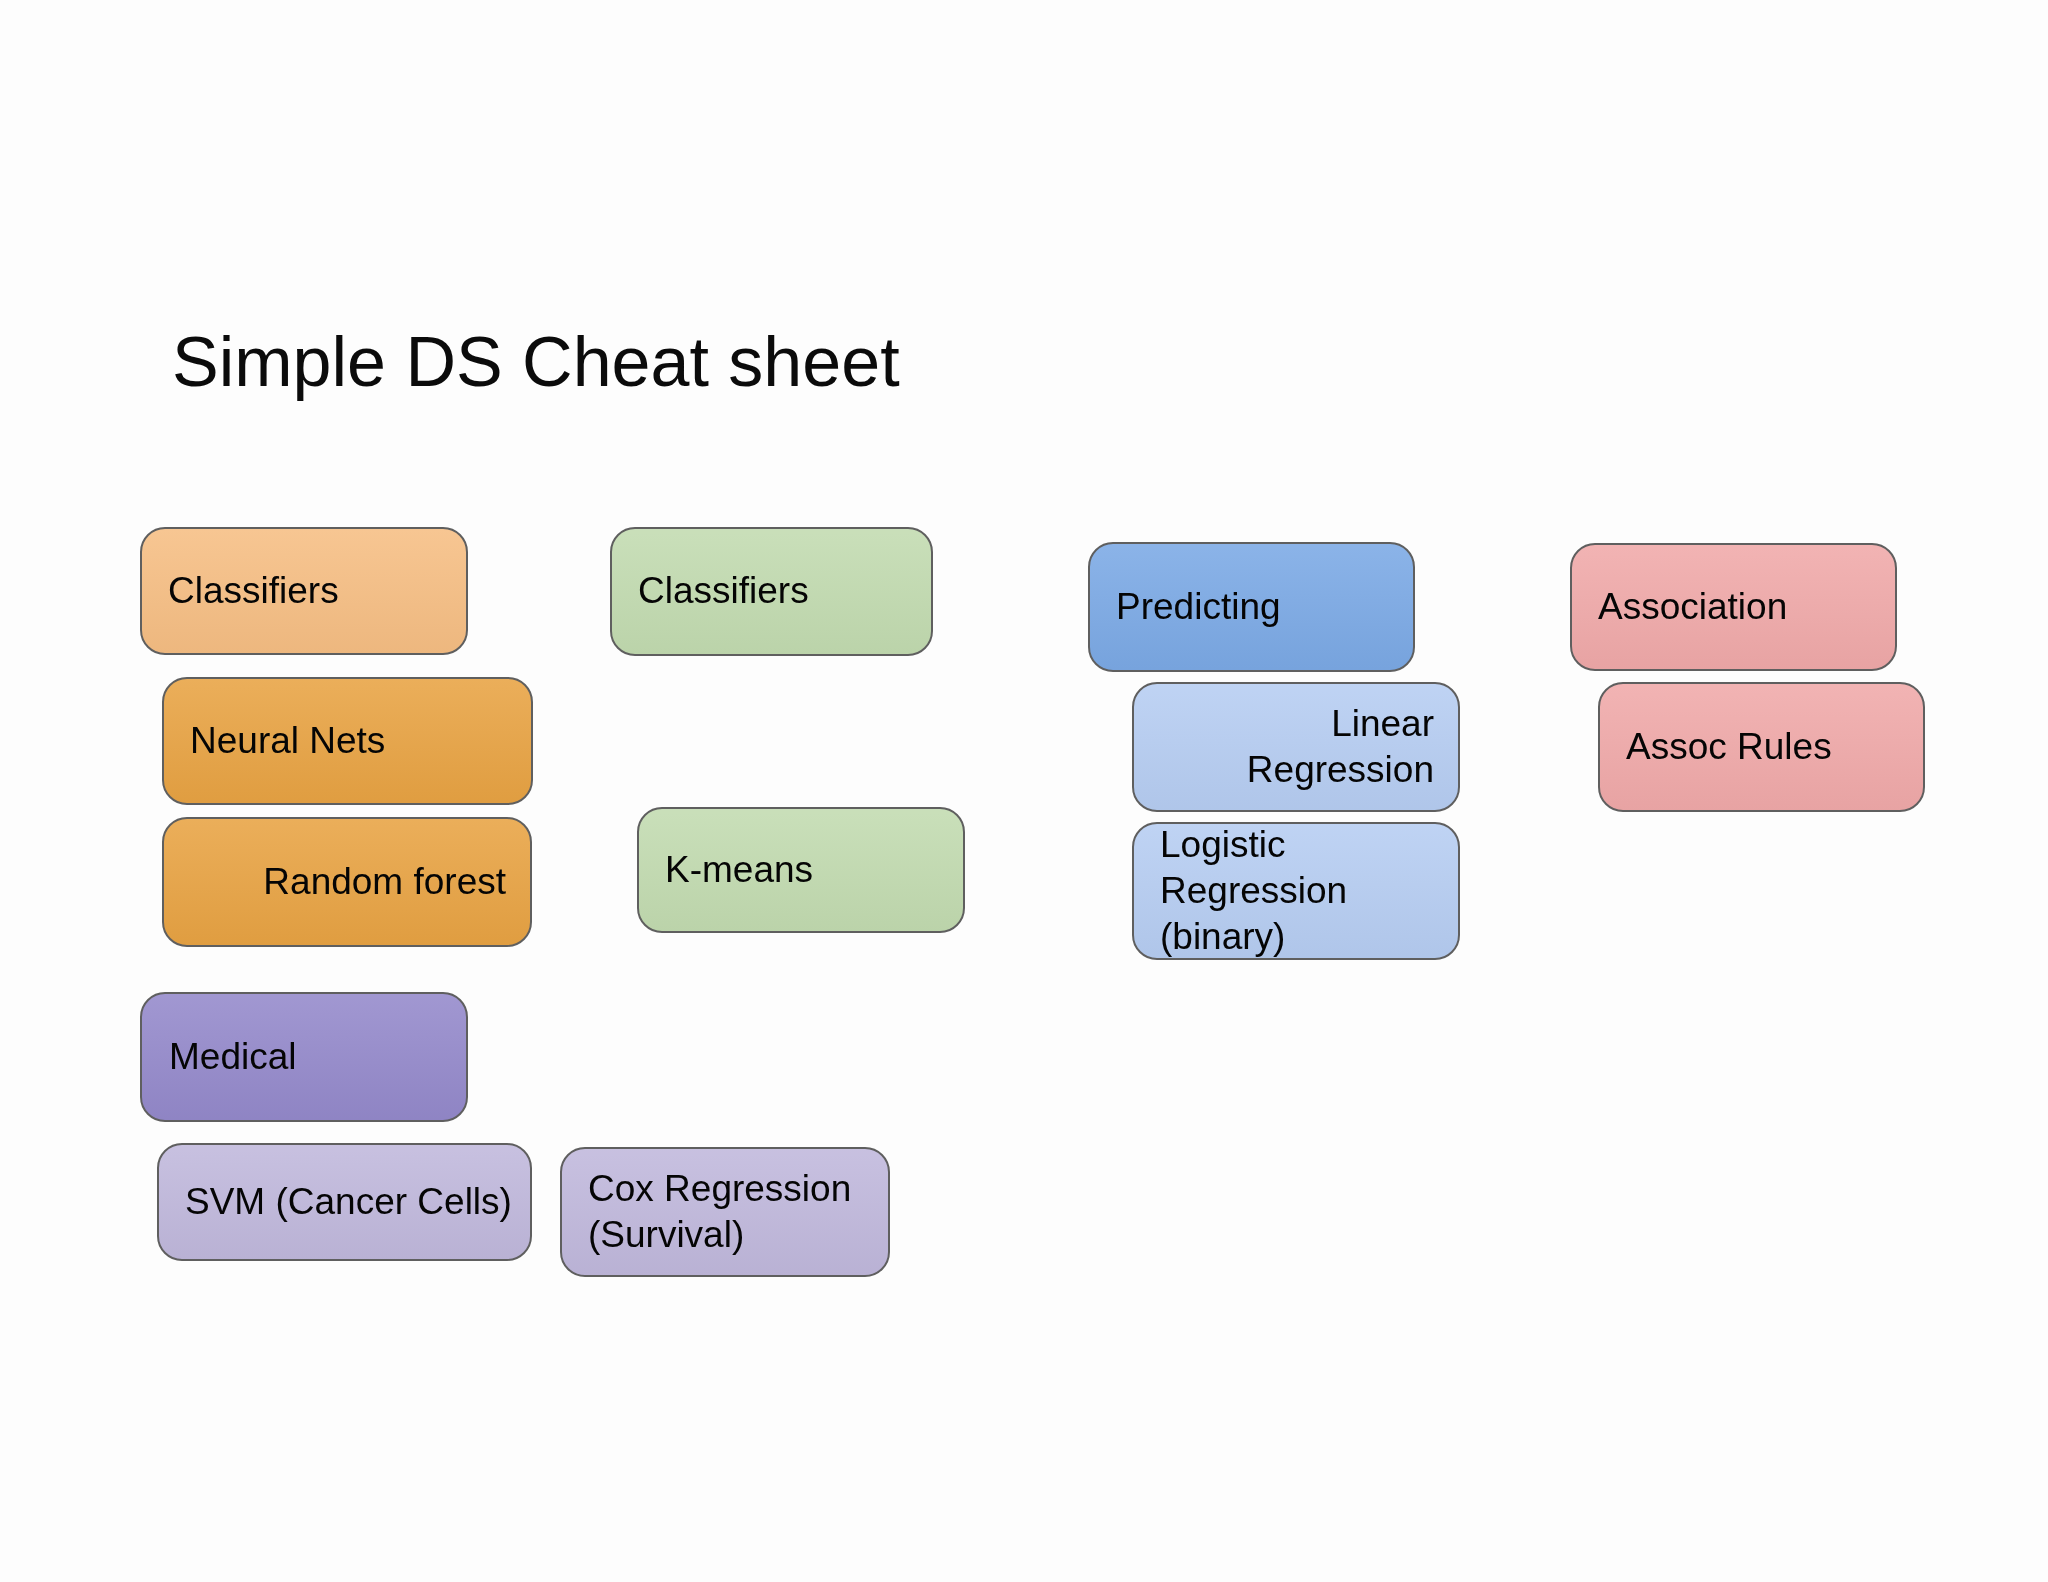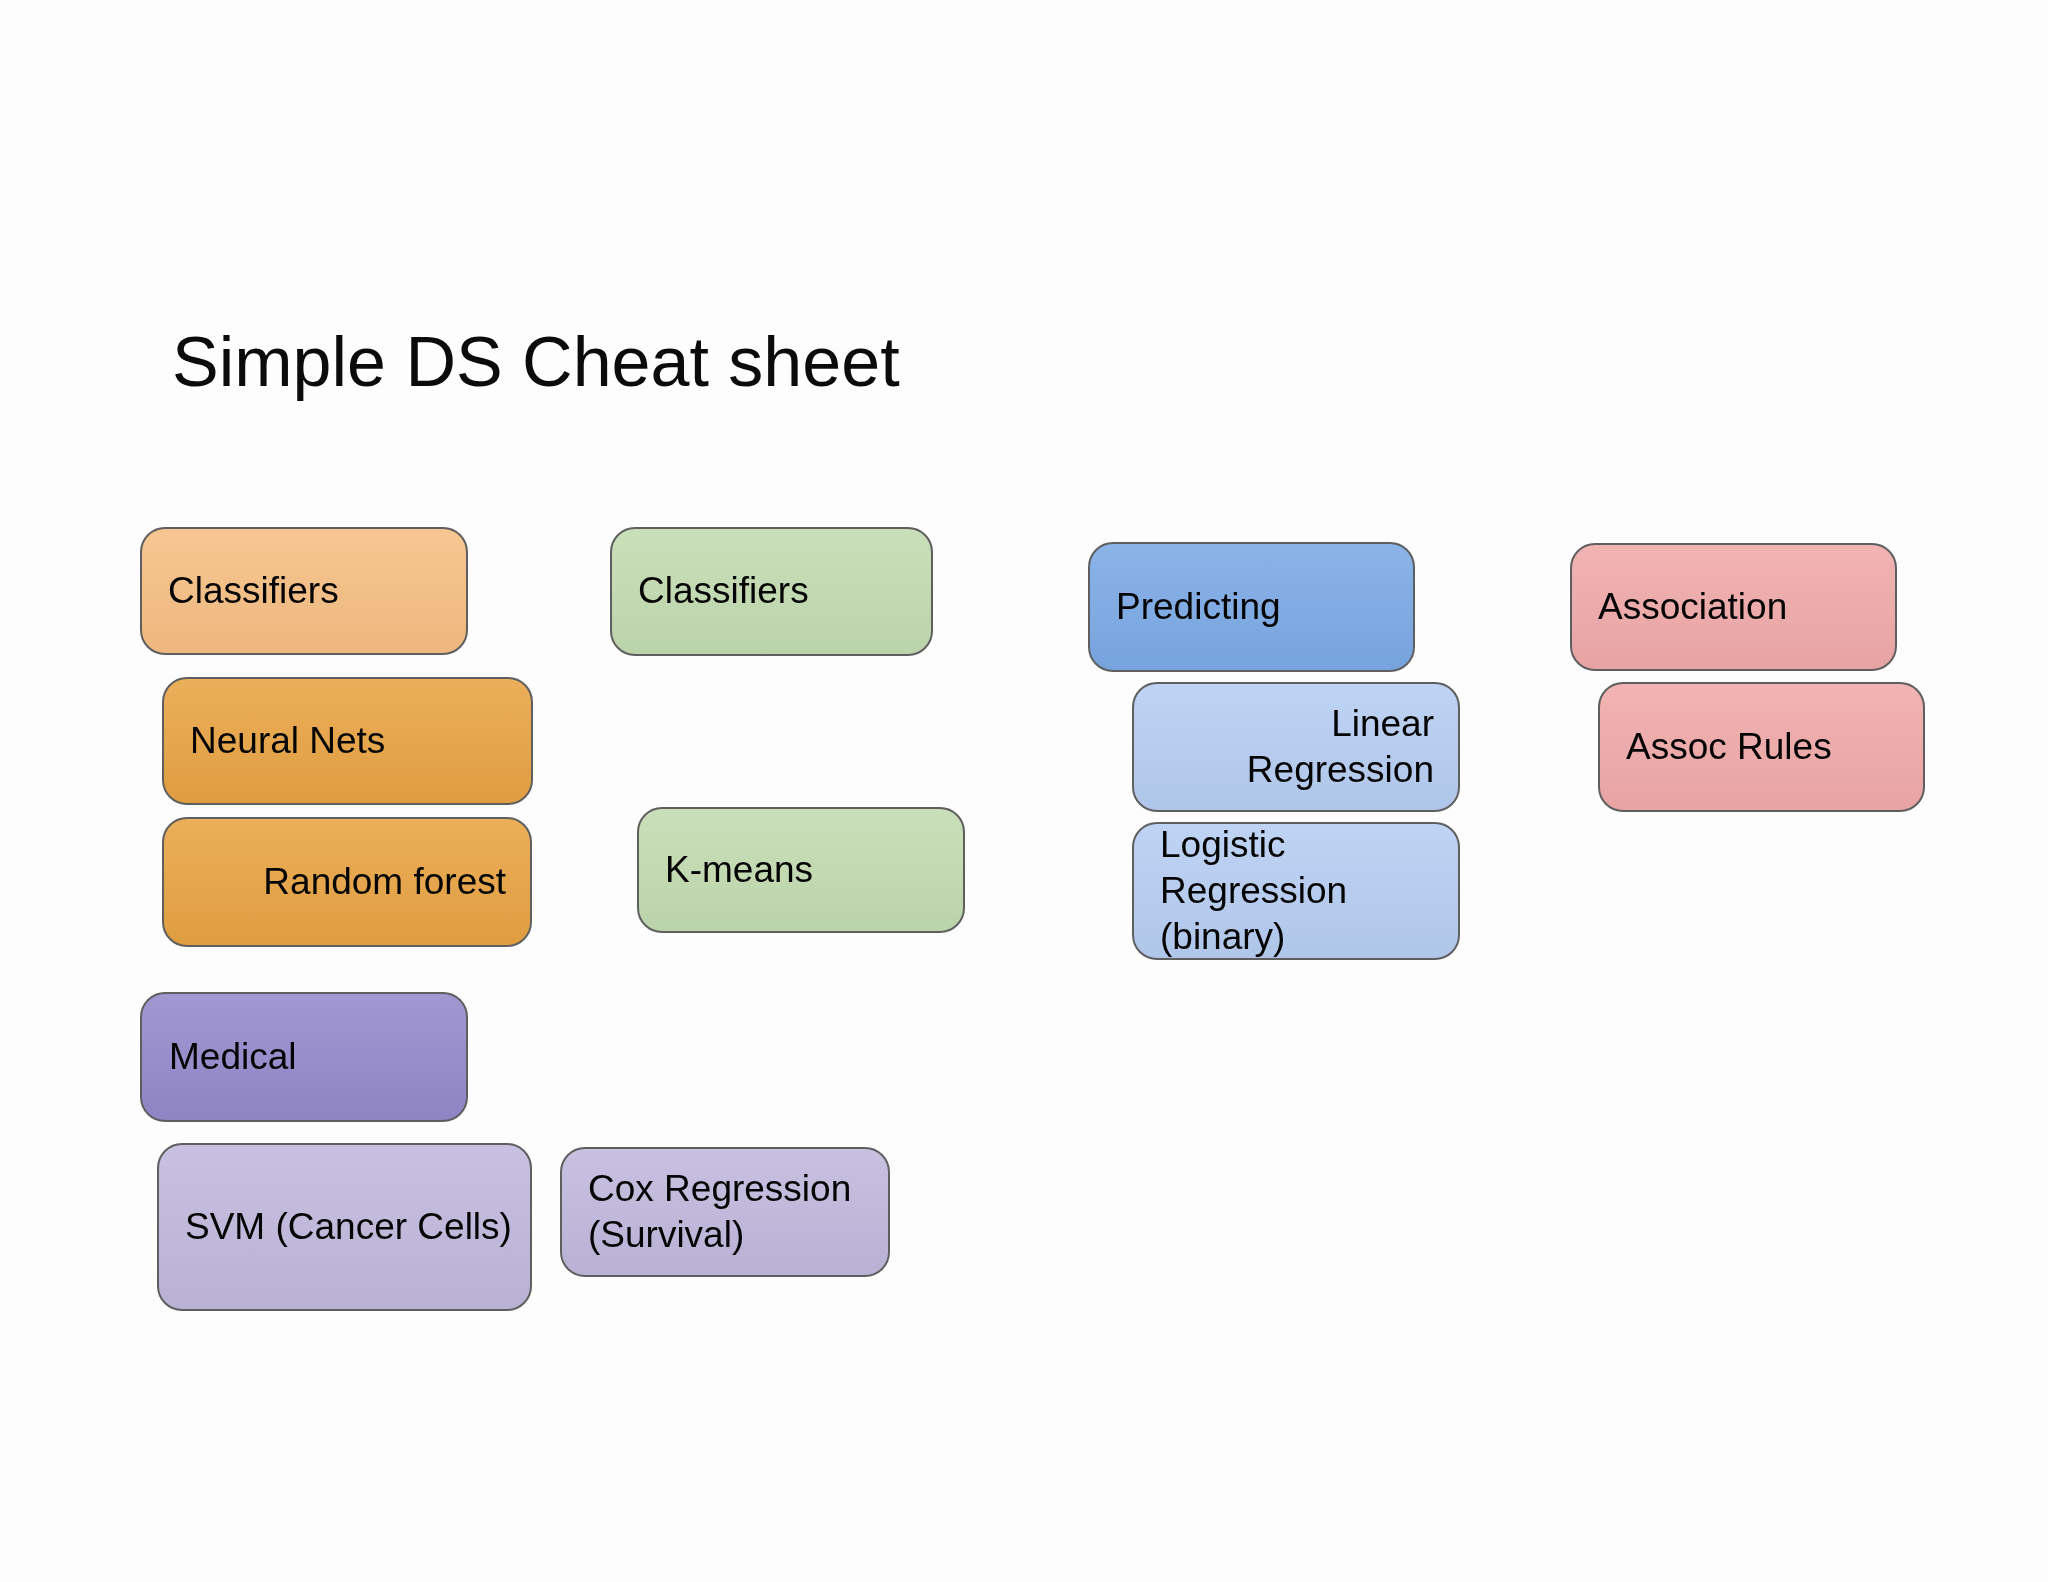--- a/index.html
+++ b/index.html
@@ -42,21 +42,21 @@
     line-height: 1.25;
     color: #050505;
   }
   .nowrap { white-space: nowrap; }
 
   
   #b-classifiers     { left: 140px;  top: 527px;  width: 328px; height: 128px; }
   #b-neural-nets     { left: 162px;  top: 677px;  width: 371px; height: 128px; }
   #b-random-forest   { left: 162px;  top: 817px;  width: 370px; height: 130px; }
   #b-medical         { left: 140px;  top: 992px;  width: 328px; height: 130px; }
-  #b-svm             { left: 157px;  top: 1143px; width: 375px; height: 168px; }
+  #b-svm             { left: 157px;  top: 1143px; width: 375px; height: 118px; }
   #b-cox             { left: 560px;  top: 1147px; width: 330px; height: 130px; }
   #b-clustering      { left: 610px;  top: 527px;  width: 323px; height: 129px; }
   #b-hierarchical    { left: 637px;  top: 667px;  width: 328px; height: 129px; }
   #b-kmeans          { left: 637px;  top: 807px;  width: 328px; height: 126px; }
   #b-predicting      { left: 1088px; top: 542px;  width: 327px; height: 130px; }
   #b-linear-reg      { left: 1132px; top: 682px;  width: 328px; height: 130px; }
   #b-logistic-reg    { left: 1132px; top: 822px;  width: 328px; height: 138px; }
   #b-association     { left: 1538px; top: 543px;  width: 327px; height: 128px; margin-left: 32px; }
   #b-assoc-rules     { left: 1598px; top: 682px;  width: 327px; height: 130px; }
 </style>

